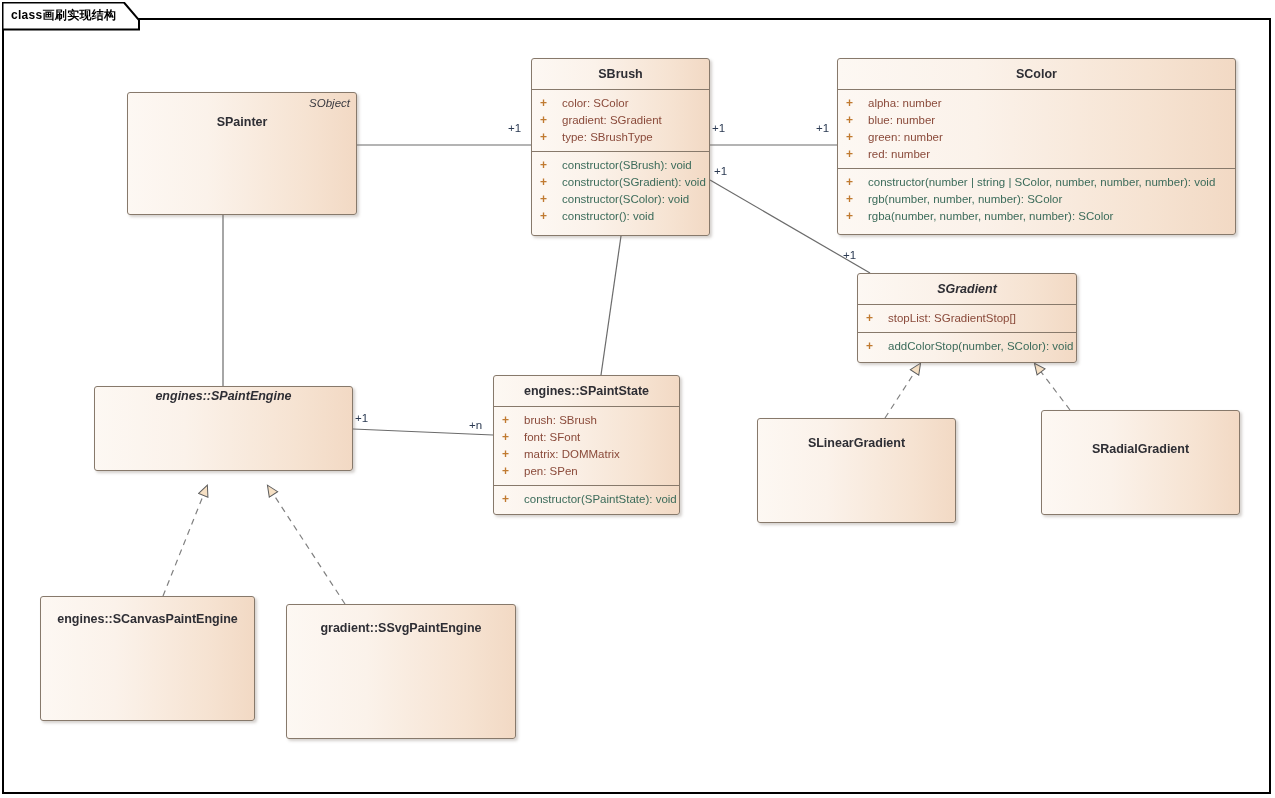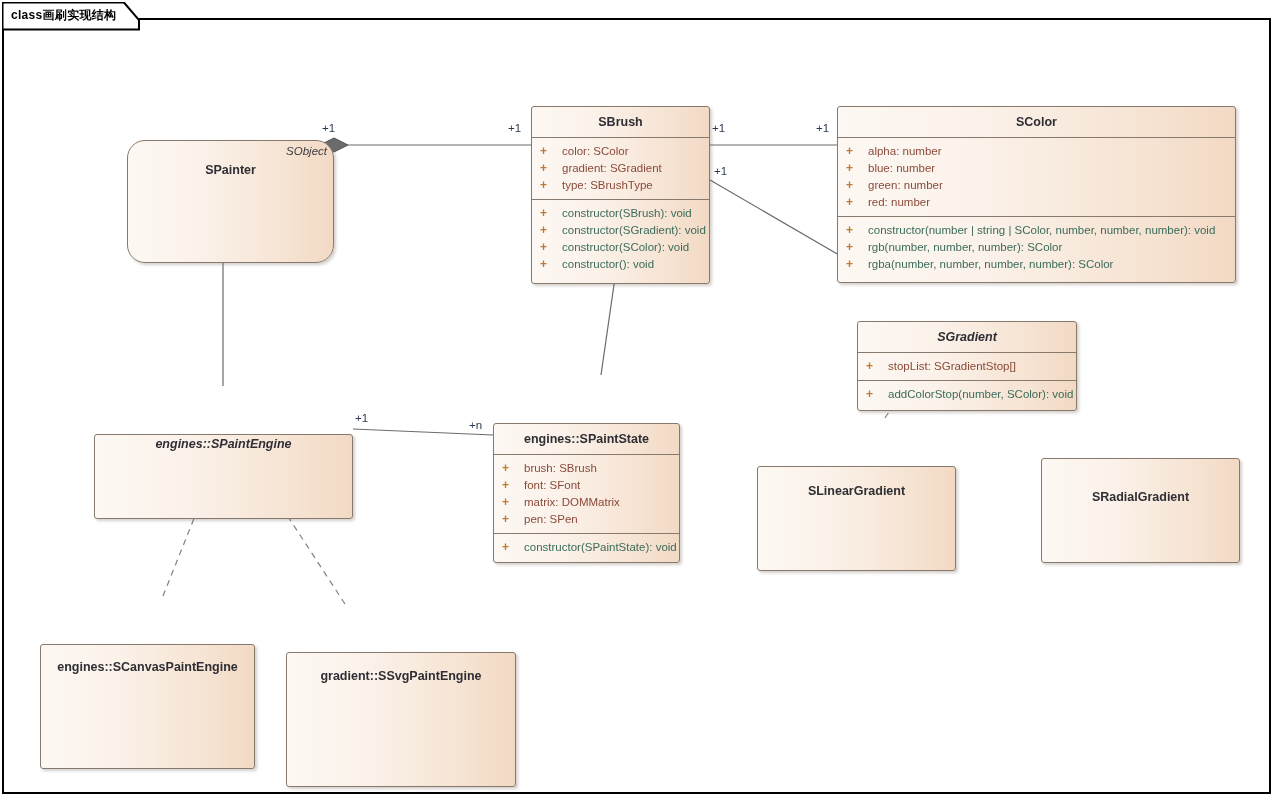--- a/index.html
+++ b/index.html
@@ -50,21 +50,20 @@
 
   
   .cls{
     position:absolute;
     box-sizing:border-box;
     border:1px solid #87796b;
     border-radius:3px;
     background:linear-gradient(to right,#fdf8f3 0%,#fbf2ea 35%,#f6e3d2 78%,#f2d9c4 100%);
     box-shadow:2px 2px 3px rgba(120,110,100,0.32);
     overflow:hidden;
-    margin-top:48px;
   }
   .cls .titlebar{
     position:relative;
     text-align:center;
     font-size:12.5px;
     font-weight:bold;
     color:#2e2e34;
     padding:8px 6px 8px 6px;
     box-sizing:border-box;
   }
@@ -183,21 +182,21 @@
 
   <div class="mult" style="left:322px;top:122px;">+1</div>
   <div class="mult" style="left:508px;top:122px;">+1</div>
   <div class="mult" style="left:712px;top:122px;">+1</div>
   <div class="mult" style="left:816px;top:122px;">+1</div>
   <div class="mult" style="left:714px;top:165px;">+1</div>
   <div class="mult" style="left:843px;top:249px;">+1</div>
   <div class="mult" style="left:355px;top:412px;">+1</div>
   <div class="mult" style="left:469px;top:419px;">+n</div>
 
-  <div class="cls" style="left:127px;top:92px;width:207px;height:123px;border-radius:18px;">
+  <div class="cls" style="left:127px;top:92px;width:230px;height:123px;">
     <div class="titlebar" style="padding-top:22px;">
       <span class="tag">SObject</span>
       <span>SPainter</span>
     </div>
   </div>
 
   <div class="cls has-sections" style="left:531px;top:58px;width:179px;height:178px;">
     <div class="titlebar">
       <span>SBrush</span>
     </div>

